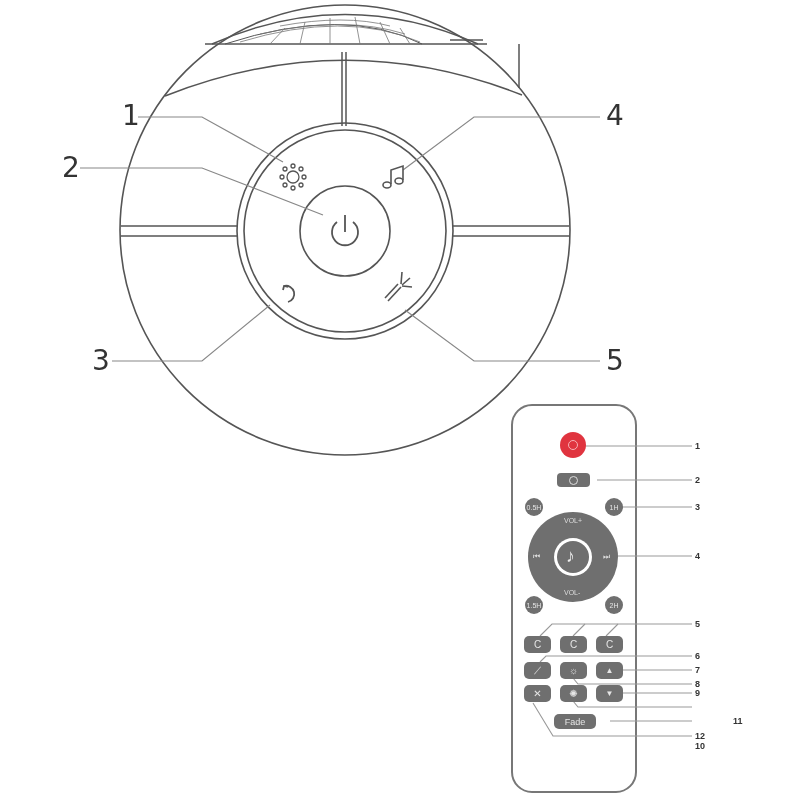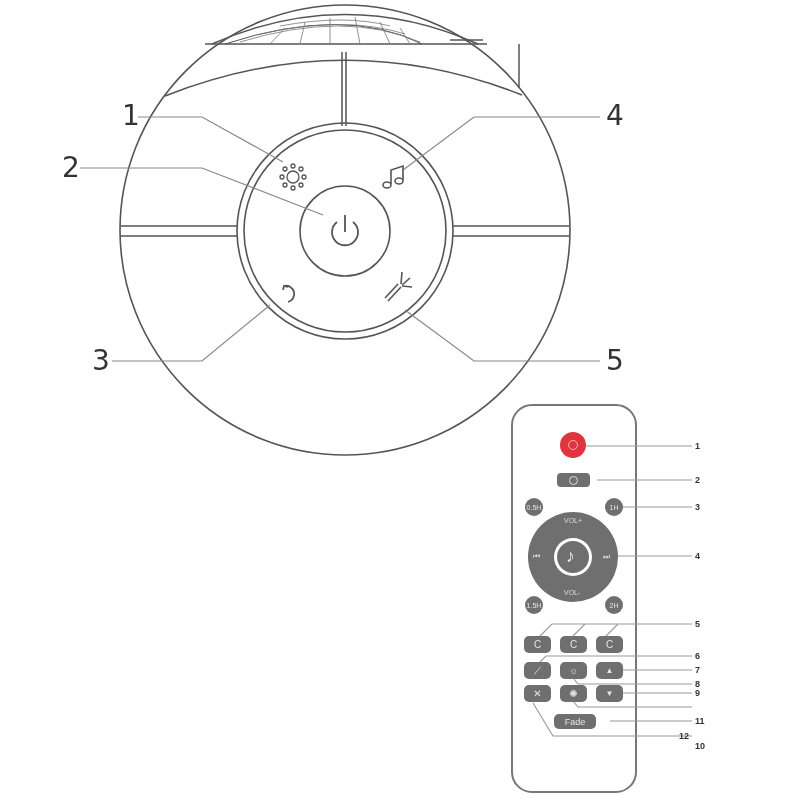--- a/index.html
+++ b/index.html
@@ -164,14 +164,14 @@
 <div class="r-num" style="left:695px;top:442px;">1</div>
 <div class="r-num" style="left:695px;top:476px;">2</div>
 <div class="r-num" style="left:695px;top:503px;">3</div>
 <div class="r-num" style="left:695px;top:552px;">4</div>
 <div class="r-num" style="left:695px;top:620px;">5</div>
 <div class="r-num" style="left:695px;top:652px;">6</div>
 <div class="r-num" style="left:695px;top:666px;">7</div>
 <div class="r-num" style="left:695px;top:680px;">8</div>
 <div class="r-num" style="left:695px;top:689px;">9</div>
 <div class="r-num" style="left:695px;top:703px;margin-top:39px;">10</div>
-<div class="r-num" style="left:695px;top:717px;">11</div>
-<div class="r-num" style="left:679px;top:732px;">12</div>
+<div class="r-num" style="left:733px;top:717px;">11</div>
+<div class="r-num" style="left:695px;top:732px;">12</div>
 
 </body></html>

